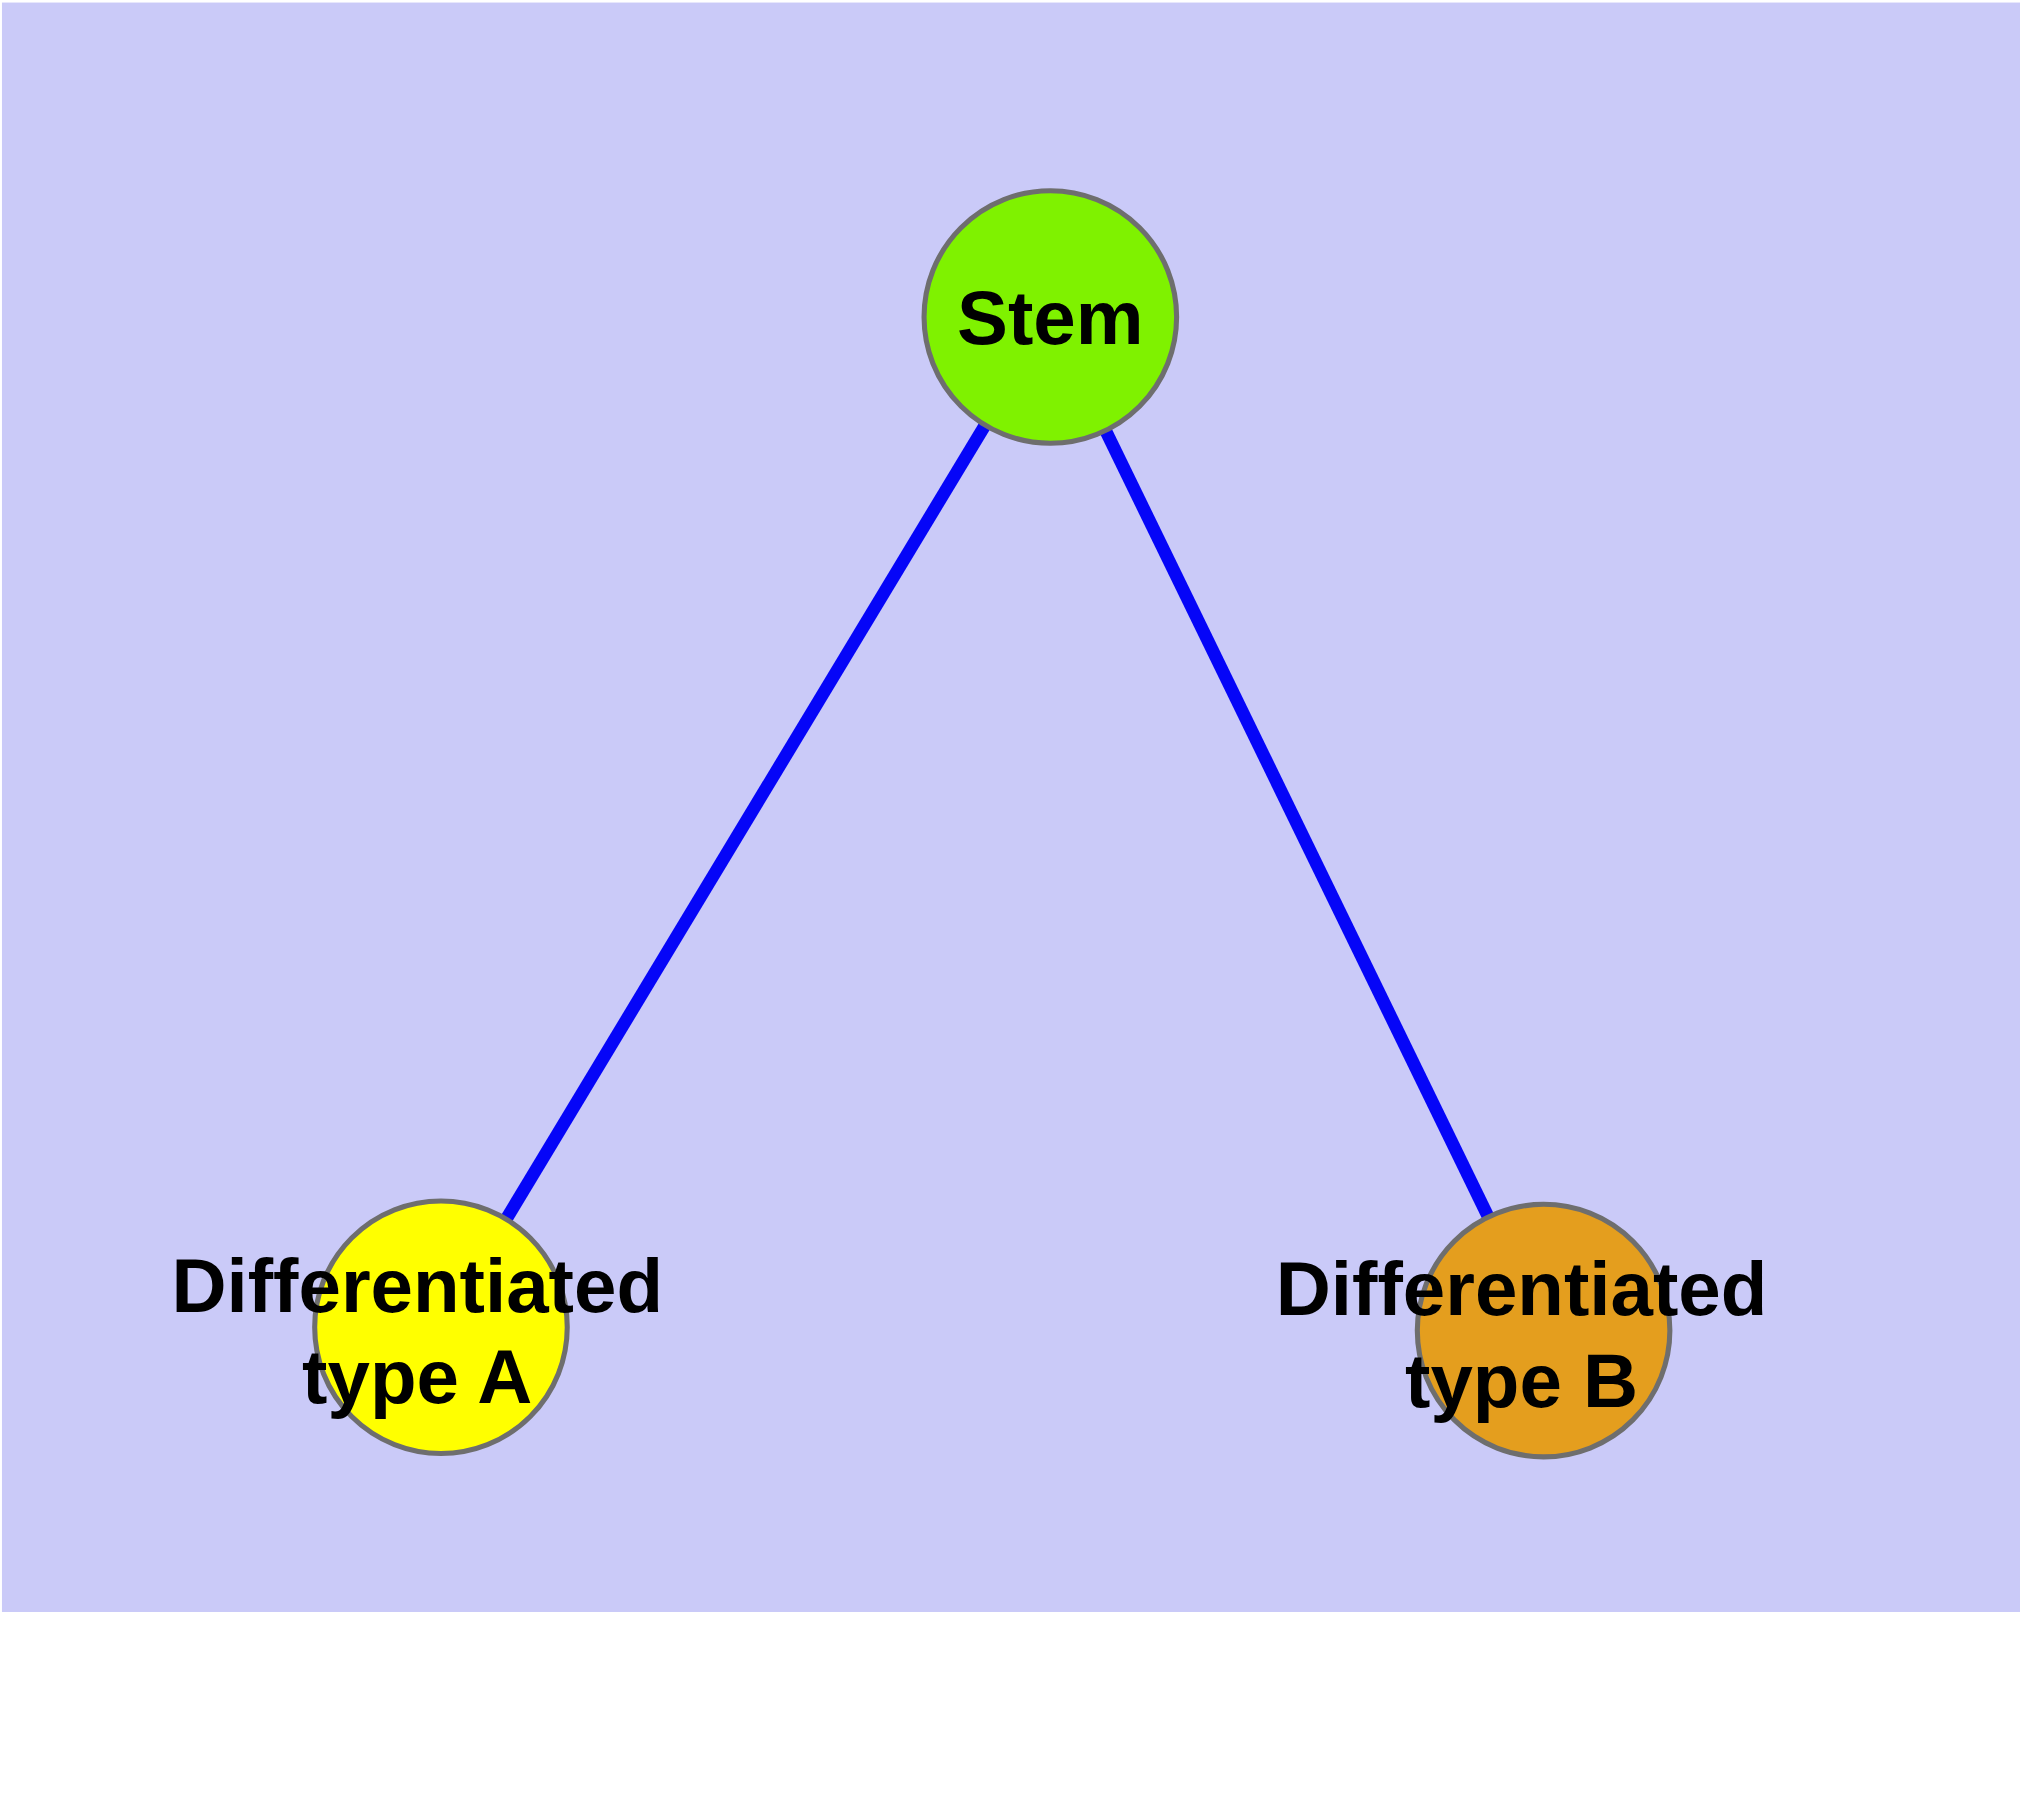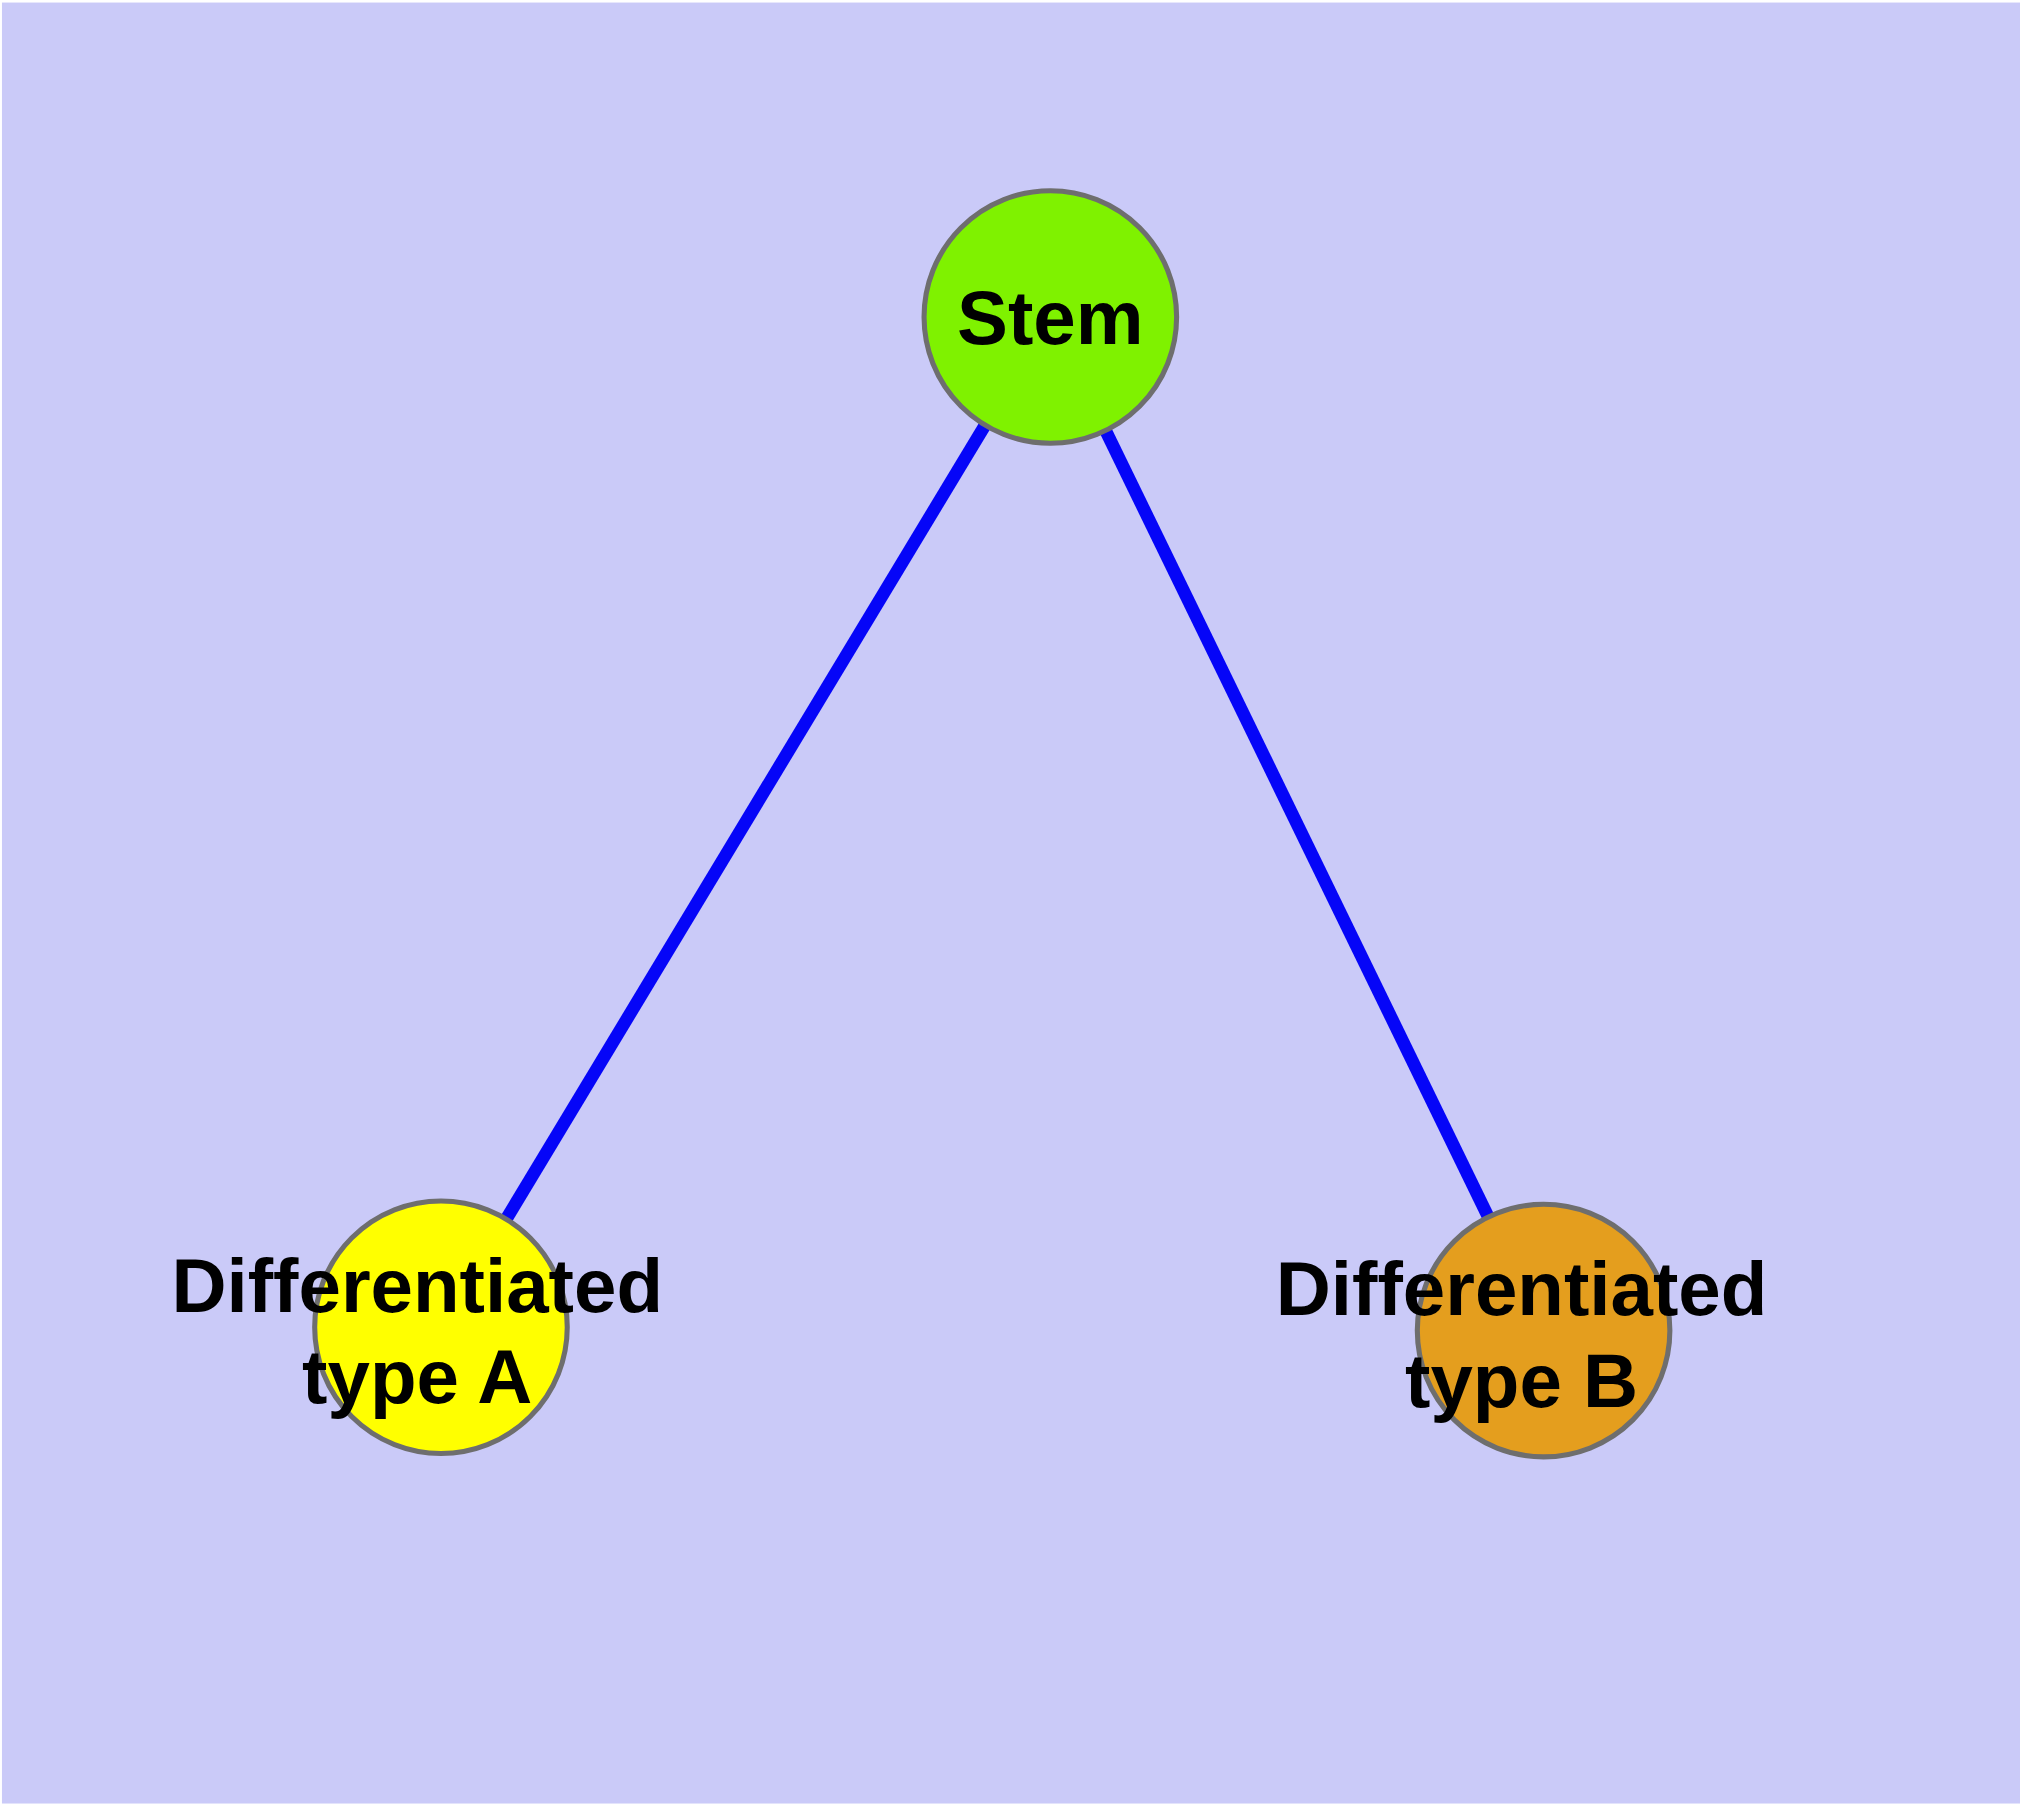--- a/index.html
+++ b/index.html
@@ -2,21 +2,21 @@
 <html style="font-size:13.6px"><head>
 <meta charset="utf-8">
 <style>
   html, body {
     margin: 0;
     padding: 0;
     background: #ffffff;
   }
   .figure-wrap {
     width: 2021px;
-    height: 1812px;
+    height: 1612px;
     position: relative;
     text-decoration: underline;
   }
   svg {
     display: block;
   }
   .node-label {
     font-family: "Liberation Sans", sans-serif;
     font-weight: bold;
     font-size: 90px;

